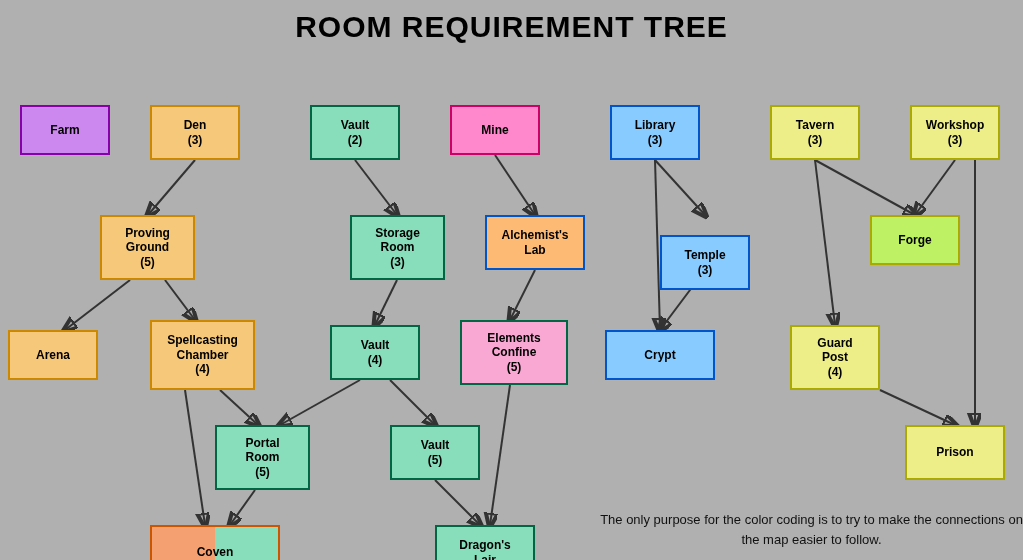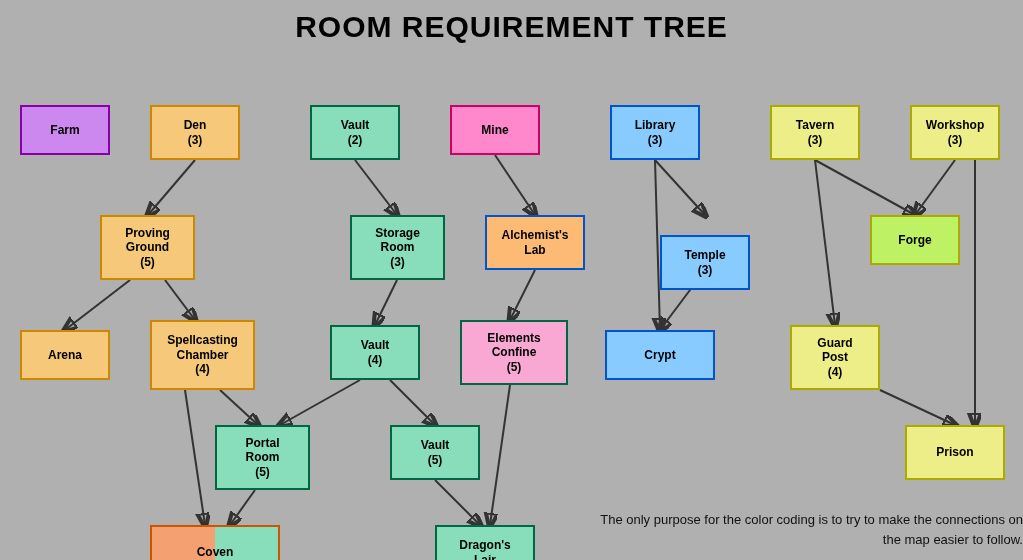--- a/index.html
+++ b/index.html
@@ -44,21 +44,21 @@
     }
     svg.arrows line, svg.arrows polyline, svg.arrows path {
       stroke: #333;
       stroke-width: 2;
       fill: none;
     }
     .note-text {
       position: absolute;
       font-size: 13px;
       color: #111;
-      text-align: right;
+      text-align: center;
       line-height: 1.5;
     }
   </style>
 </head>
 <body>
 
 <h1>ROOM REQUIREMENT TREE</h1>
 
 <div class="tree-container">
 
@@ -131,21 +131,21 @@
 Ground
 (5)</div>
       <div class="node" style="left: 350px; top: 165px; width: 95px; height: 65px; border-color: rgb(0, 102, 68); border-width: 2px; border-style: solid; background-color: rgb(136, 221, 187); white-space: pre-line;">Storage
 Room
 (3)</div>
       <div class="node" style="left: 485px; top: 165px; width: 100px; height: 55px; border-color: rgb(0, 85, 204); border-width: 2px; border-style: solid; background-color: #fdba74; white-space: pre-line;">Alchemist's
 Lab</div>
       <div class="node" style="left: 660px; top: 165px; width: 90px; height: 55px; border-color: rgb(0, 85, 204); border-width: 2px; border-style: solid; background-color: rgb(136, 204, 255); white-space: pre-line; margin-top: 20px;">Temple
 (3)</div>
       <div class="node" style="left: 870px; top: 165px; width: 90px; height: 50px; border-color: rgb(170, 170, 0); border-width: 2px; border-style: solid; background-color: #bef264; white-space: pre-line;">Forge</div>
-      <div class="node" style="left: 20px; top: 280px; width: 90px; height: 50px; border-color: rgb(204, 136, 0); border-width: 2px; border-style: solid; background-color: rgb(245, 200, 122); white-space: pre-line;">Arena</div>
+      <div class="node" style="left: 8px; top: 280px; width: 90px; height: 50px; border-color: rgb(204, 136, 0); border-width: 2px; border-style: solid; background-color: rgb(245, 200, 122); white-space: pre-line;">Arena</div>
       <div class="node" style="left: 150px; top: 270px; width: 105px; height: 70px; border-color: rgb(204, 136, 0); border-width: 2px; border-style: solid; background-color: rgb(245, 200, 122); white-space: pre-line;">Spellcasting
 Chamber
 (4)</div>
       <div class="node" style="left: 330px; top: 275px; width: 90px; height: 55px; border-color: rgb(0, 102, 68); border-width: 2px; border-style: solid; background-color: rgb(136, 221, 187); white-space: pre-line;">Vault
 (4)</div>
       <div class="node" style="left: 460px; top: 270px; width: 108px; height: 65px; border-color: rgb(0, 102, 68); border-width: 2px; border-style: solid; background-color: #f9a8d4; white-space: pre-line;">Elements
 Confine
 (5)</div>
       <div class="node" style="left: 605px; top: 280px; width: 110px; height: 50px; border-color: rgb(0, 85, 204); border-width: 2px; border-style: solid; background-color: rgb(136, 204, 255); white-space: pre-line;">Crypt</div>
       <div class="node" style="left: 790px; top: 275px; width: 90px; height: 65px; border-color: rgb(170, 170, 0); border-width: 2px; border-style: solid; background-color: rgb(238, 238, 136); white-space: pre-line;">Guard

